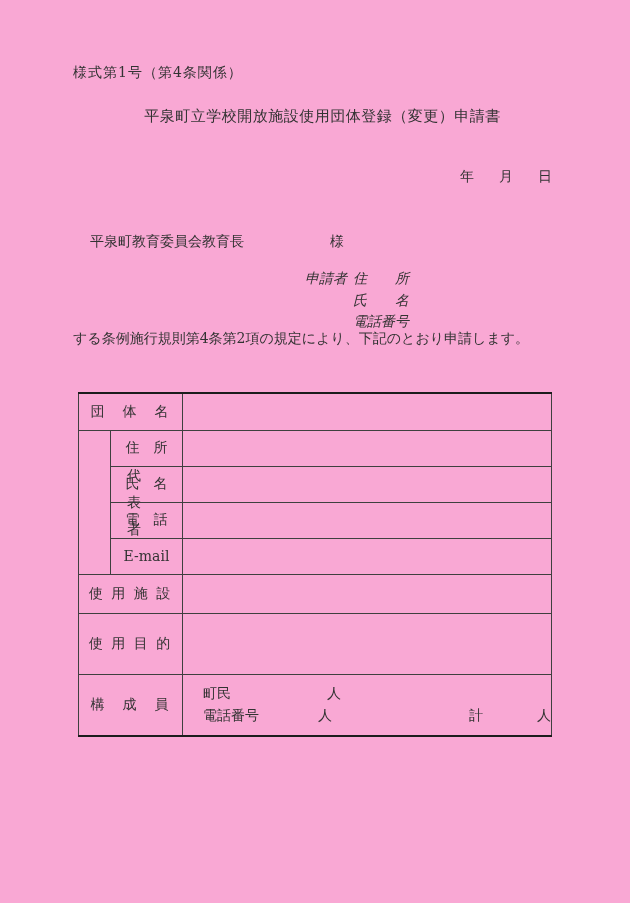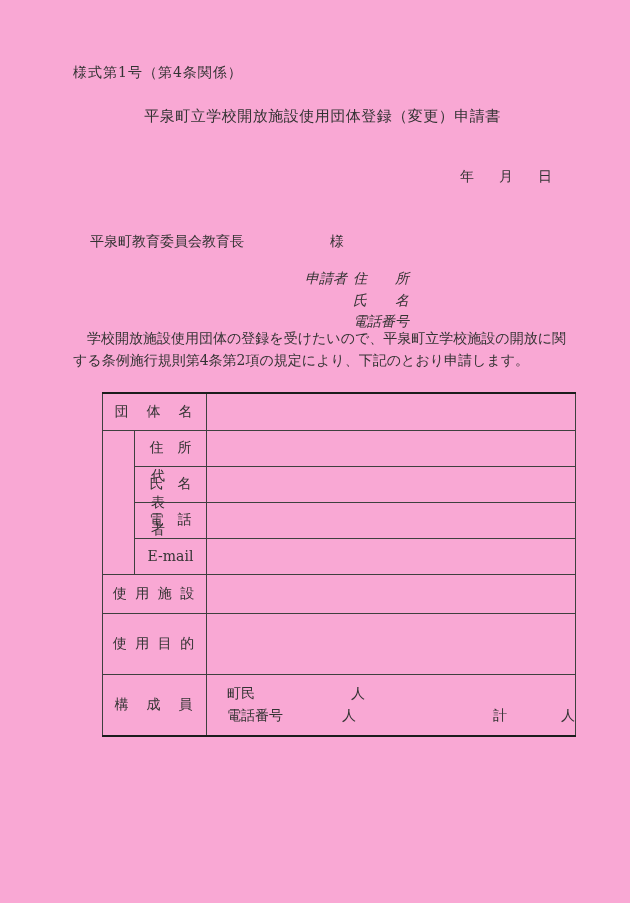--- a/index.html
+++ b/index.html
@@ -34,21 +34,21 @@
 
   .body-paragraph { left:73px; top:327px; line-height:22px; width:500px; }
 
   .doc-table {
     position:absolute; left:78px; top:392px;
     border-collapse:collapse; table-layout:fixed;
     width:473px;
     font-size:14px; color:#333;
   }
   .doc-table td { border:1px solid #3f3f3f; vertical-align:middle; }
-  .doc-table { border:1px solid #1c1c1c; border-top:2.5px solid #1c1c1c; border-bottom:2px solid #1c1c1c;margin-left:24px; }
+  .doc-table { border:1px solid #1c1c1c; border-top:2.5px solid #1c1c1c; border-bottom:2px solid #1c1c1c; }
   td.lbl { text-align:center; letter-spacing:2px; padding:0 2px; }
   td.sublbl { text-align:center; }
   td.rep-cell { text-align:center;padding-left:47px; }
   .vert {
     display:inline-block; width:16px; line-height:27px;
     word-break:break-all; text-align:center;
   }
   tr.r-group td { height:37px; }
   tr.r-sub td { height:36px; }
   tr.r-facility td { height:39px; }
@@ -85,21 +85,20 @@
     </div>
     <div class="app-indent">
       <span>氏　　名</span>
     </div>
     <div class="app-indent">
       <span>電話番号</span>
     </div>
   </div>
 
   <div class="abs body-paragraph">
-    <div>　学校開放施設使用団体の登録を受けたいので、平泉町立学校施設の開放に関</div>
     <div>する条例施行規則第4条第2項の規定により、下記のとおり申請します。</div>
   </div>
 
   <table class="doc-table">
     <colgroup>
       <col style="width:32px">
       <col style="width:72px">
       <col style="width:369px">
     </colgroup>
     <tbody>

